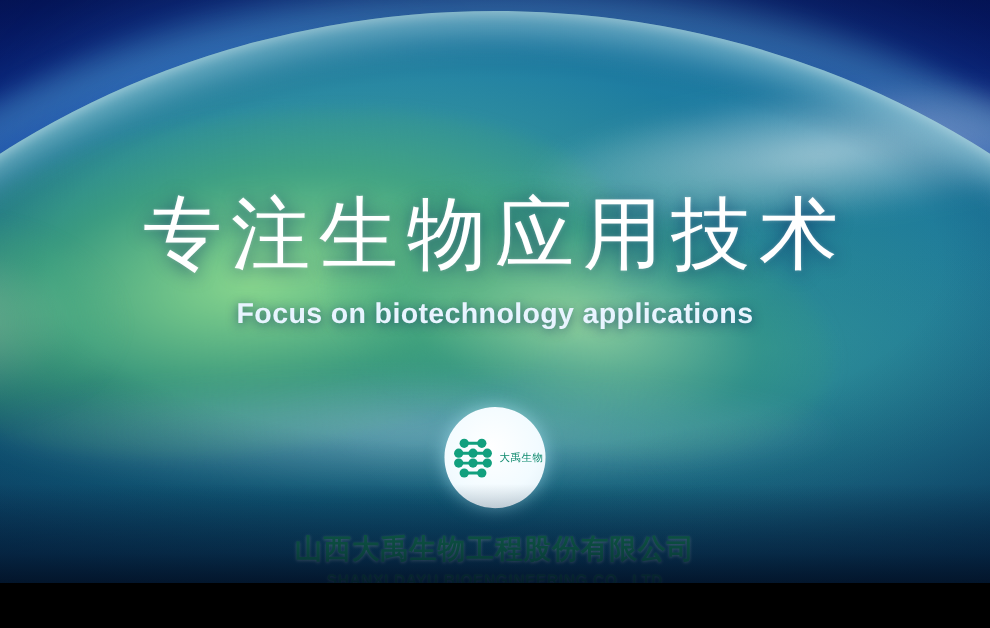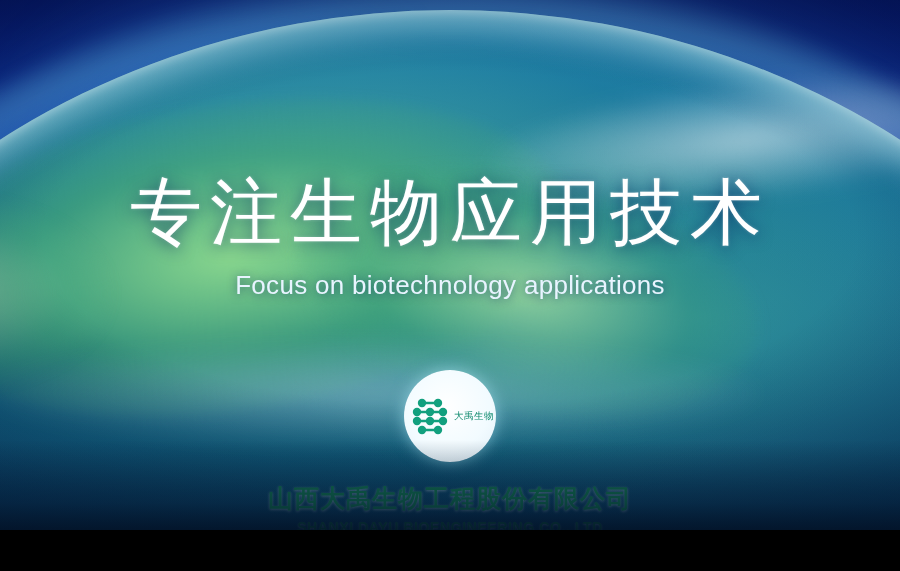--- a/index.html
+++ b/index.html
@@ -144,21 +144,21 @@
     line-height: 1.0;
     font-weight: 400;
     letter-spacing: 8px;
     text-shadow: 0 2px 16px rgba(0,30,90,0.65), 0 0 3px rgba(255,255,255,0.35);
     font-family: "DejaVu Sans", "Liberation Sans", sans-serif;
   }
   .subhead {
     margin: 22px 0 0 0;
     color: #e8f4ff;
     font-size: 26px;
-    font-weight: 400;
+    font-weight: 700;
     letter-spacing: 0.3px;
     text-shadow: 0 1px 10px rgba(0,30,90,0.6);
     font-family: "Liberation Sans", sans-serif;
   }
 
   
   .logo {
     position: absolute;
     left: 50%;
     top: 370px;

